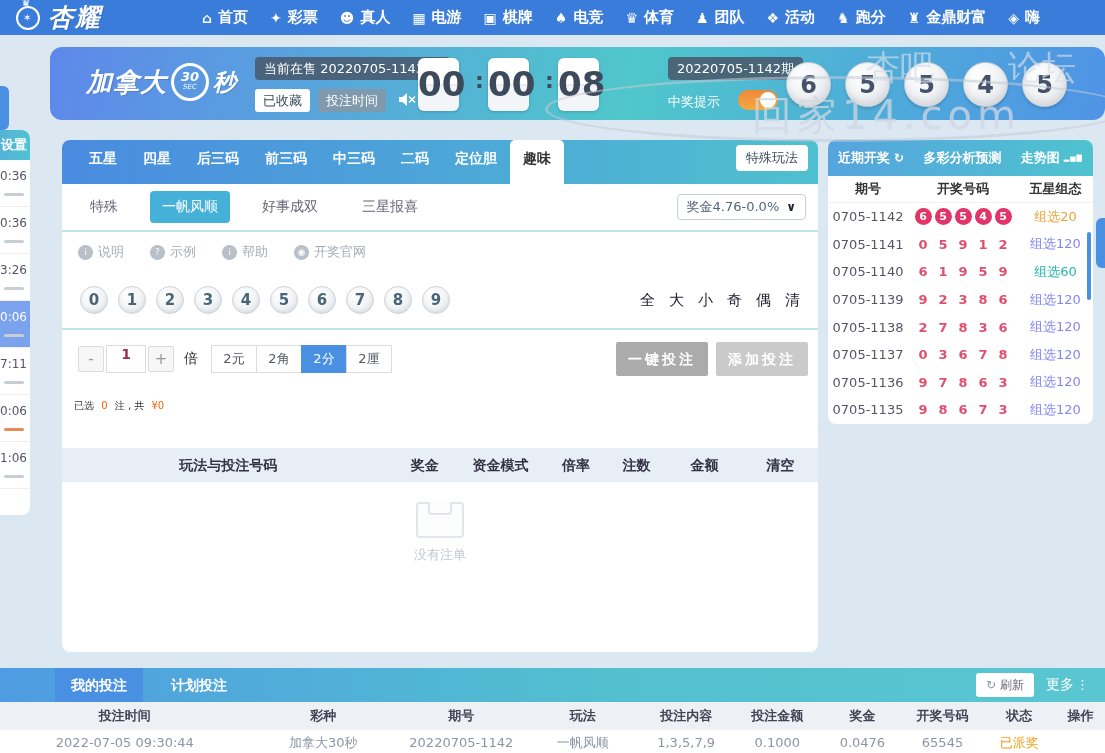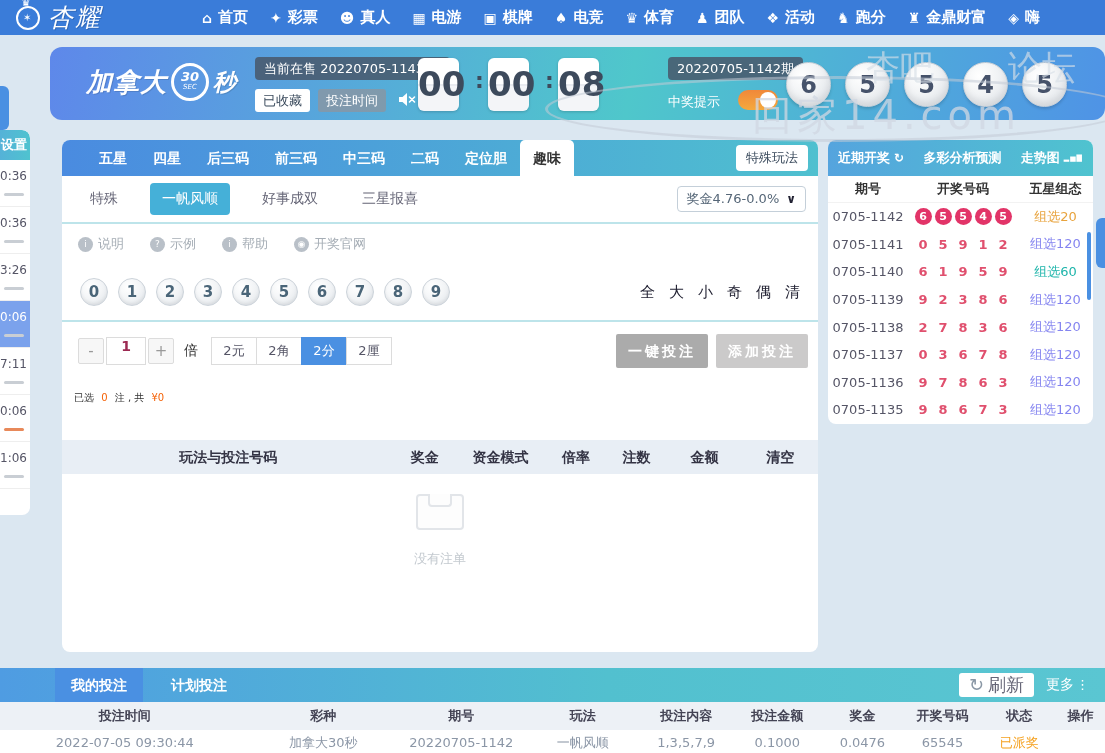--- a/index.html
+++ b/index.html
@@ -9,21 +9,21 @@
     background:#dbe7f1;
     font-family:"DejaVu Sans","Liberation Sans",sans-serif;
     color:#333;
   }
   
   .topnav{position:absolute;left:0;top:0;width:1105px;height:35px;background:#3a7cd9;display:flex;align-items:center;overflow:hidden;}
   .brand{display:flex;align-items:center;margin-left:16px;}
   .brand-badge{width:24px;height:24px;border:2px solid #fff;border-radius:50%;position:relative;}
   .brand-badge .crown{position:absolute;top:-10px;left:3px;font-size:11px;color:#fff;line-height:10px;}
   .brand-badge .inner{position:absolute;left:5px;top:4px;font-size:10px;color:#fff;font-weight:bold;}
-  .brand-name{color:#fff;font-size:25px;font-weight:normal;font-style:italic;margin-left:8px;letter-spacing:2px;text-shadow:1px 1px 0 rgba(0,0,0,.15);}
+  .brand-name{color:#fff;font-size:25px;font-weight:bold;font-style:italic;margin-left:8px;letter-spacing:2px;text-shadow:1px 1px 0 rgba(0,0,0,.15);}
   .nav-menu{display:flex;align-items:center;gap:22px;margin-left:100px;white-space:nowrap;}
   .nav-item{display:flex;align-items:center;color:#fff;font-size:15px;font-weight:bold;cursor:pointer;}
   .nav-ico{margin-right:6px;font-size:14px;}
   
   .side-float{position:absolute;left:0;top:86px;width:9px;height:44px;background:#4a90e2;border-radius:0 6px 6px 0;}
   .sidebar{position:absolute;left:0;top:130px;width:30px;background:#fff;border-radius:0 8px 8px 0;overflow:hidden;padding-bottom:26px;}
   .side-head{height:30px;background:linear-gradient(90deg,#55b2d8,#4fc3cf);color:#fff;font-size:13px;font-weight:bold;text-align:right;line-height:30px;padding-right:3px;border-radius:0 8px 0 0;}
   .side-item{height:47px;border-bottom:1px solid #eee;padding:7px 4px 0 0;text-align:right;cursor:pointer;}
   .side-item.active{background:#7ba2ec;}
   .side-item.active .side-time{color:#fff;}
@@ -54,21 +54,21 @@
   .hballs{position:absolute;left:736px;top:15px;display:flex;gap:14px;}
   .hball{width:45px;height:45px;border-radius:50%;background:radial-gradient(circle at 35% 30%,#ffffff 0%,#f1f3f5 45%,#d7dce2 100%);border:1px solid #c9cfd6;box-shadow:inset 0 -4px 6px rgba(0,0,0,.07),0 2px 3px rgba(0,0,0,.15);text-align:center;line-height:44px;font-size:24px;font-weight:bold;color:#46526a;}
   
   .wm{position:absolute;pointer-events:none;z-index:50;color:rgba(215,222,230,.65);font-weight:normal;}
   .wm-ellipse{left:545px;top:76px;width:585px;height:66px;border:3px solid rgba(195,203,214,.55);border-radius:50%;}
   .wm-tl{left:866px;top:45px;font-size:34px;}
   .wm-tr{left:1008px;top:45px;font-size:34px;}
   .wm-main{left:752px;top:88px;font-size:40px;letter-spacing:5px;color:rgba(208,215,225,.75);}
   
   .mcard{position:absolute;left:62px;top:140px;width:756px;height:512px;background:#fff;border-radius:8px;overflow:hidden;}
-  .tabbar{position:relative;height:36px;background:linear-gradient(90deg,#4a8be0,#4fc0cf);display:flex;padding-left:24px;}
+  .tabbar{position:relative;height:44px;background:linear-gradient(90deg,#4a8be0,#4fc0cf);display:flex;padding-left:14px;}
   .ptab{padding:0 13px;line-height:36px;font-size:14px;font-weight:bold;color:#fff;cursor:pointer;}
   .ptab.active{background:#fff;color:#333;border-radius:5px 5px 0 0;}
   .special-play{position:absolute;right:10px;top:5px;height:26px;line-height:26px;background:#fff;color:#3a4a5c;font-size:13px;border-radius:4px;padding:0 10px;cursor:pointer;}
   .subrow{position:relative;height:46px;display:flex;align-items:center;padding-left:16px;gap:8px;}
   .stab{font-size:14px;color:#667;padding:7px 12px;cursor:pointer;}
   .stab.active{background:#45b0d8;color:#fff;border-radius:4px;}
   .bonus-select{position:absolute;right:12px;top:10px;height:26px;line-height:24px;border:1px solid #c4cfd9;border-radius:4px;background:#fff;font-size:13px;color:#567;padding:0 9px;cursor:pointer;}
   .bonus-select .chev{color:#223;font-weight:bold;margin-left:7px;font-size:12px;}
   .divider-teal{height:2px;background:#bde4ea;}
   .inforow{height:40px;display:flex;align-items:center;padding-left:16px;gap:26px;}
@@ -90,21 +90,21 @@
   .onekey{right:110px;background:#ababab;}
   .addbet{right:10px;background:#cbcaca;}
   .selrow{height:36px;line-height:36px;padding-left:12px;font-size:10px;color:#333;}
   .selrow .orange{color:#f56207;margin:0 4px;}
   .spacer{height:24px;}
   .bth{height:34px;display:flex;background:#e8eef5;}
   .btcell{font-size:14px;font-weight:bold;color:#334;text-align:center;line-height:34px;}
   .emptybox{padding-top:20px;text-align:center;}
   .tray{display:inline-block;width:48px;height:36px;border:2px solid #e2e5e9;border-radius:4px;background:#fdfdfd;position:relative;}
   .tray .notch{position:absolute;left:10px;top:-2px;width:24px;height:13px;background:#fdfdfd;border:2px solid #e2e5e9;border-top:none;border-radius:0 0 4px 4px;}
-  .emptytext{margin-top:16px;font-size:13px;color:#c3c9cf;}
+  .emptytext{margin-top:4px;font-size:13px;color:#c3c9cf;}
   
   .rpanel{position:absolute;left:828px;top:140px;width:265px;height:284px;background:#fff;border-radius:8px;overflow:hidden;}
   .rhead{height:36px;background:linear-gradient(90deg,#55a4de,#4fc3cf);display:flex;align-items:center;justify-content:space-between;padding:0 10px;}
   .rtab{color:#fff;font-size:13px;font-weight:bold;cursor:pointer;display:flex;align-items:center;}
   .rico{margin-left:4px;font-size:12px;}
   .rico.chart{font-size:7px;letter-spacing:1px;}
   .rth{height:27px;display:flex;align-items:center;border-bottom:1px solid #f2f2f2;}
   .rthcell{font-size:13px;font-weight:bold;color:#333;text-align:center;}
   .rrow{height:27.6px;display:flex;align-items:center;}
   .rperiod{width:80px;text-align:center;font-size:13px;color:#556;}
@@ -112,21 +112,21 @@
   .rnum{font-size:13px;font-weight:bold;color:#e0506e;width:13px;text-align:center;}
   .rball{width:17px;height:17px;border-radius:50%;background:#e23468;color:#fff;font-size:11px;font-weight:bold;text-align:center;line-height:17px;margin:0 -2px;}
   .rtype{width:75px;text-align:center;font-size:13px;cursor:pointer;}
   .rscroll{position:absolute;right:2px;top:92px;width:4px;height:68px;background:#4a90e2;border-radius:2px;}
   .float-btn{position:absolute;left:1096px;top:218px;width:9px;height:50px;background:#4a90e2;border-radius:6px 0 0 6px;cursor:pointer;}
   
   .bbar{position:absolute;left:0;top:668px;width:1105px;height:34px;background:linear-gradient(90deg,#4f9ce2 0%,#52c0cf 55%,#5ac6d2 100%);display:flex;align-items:center;}
   .btab{color:#fff;font-size:14px;font-weight:bold;cursor:pointer;padding:0 14px;line-height:34px;}
   .btab.active{background:#4a90e2;margin-left:55px;padding:0 16px;}
   .btab:not(.active){margin-left:14px;}
-  .refreshbtn{margin-left:auto;height:24px;line-height:24px;background:#fff;border-radius:3px;color:#667;font-size:18px;padding:0 10px;cursor:pointer;}
+  .refreshbtn{margin-left:auto;height:24px;line-height:24px;background:#fff;border-radius:3px;color:#667;font-size:12px;padding:0 10px;cursor:pointer;}
   .refreshbtn .ric{color:#8a97a5;margin-right:4px;}
   .morebtn{color:#fff;font-size:14px;margin:0 16px 0 12px;cursor:pointer;}
   .morebtn .dots{font-size:13px;margin-left:2px;}
   .btable{position:absolute;left:0;top:702px;width:1105px;background:#fff;}
   .mbh{height:28px;display:flex;background:#edf1f6;}
   .mbcell{font-size:13px;color:#8b96a6;text-align:center;line-height:28px;overflow:hidden;white-space:nowrap;}
   .mbcell.head{font-weight:bold;color:#445;}
   .mbrow{height:26px;display:flex;background:#fff;}
   .mbrow .mbcell{line-height:26px;}
 </style>

